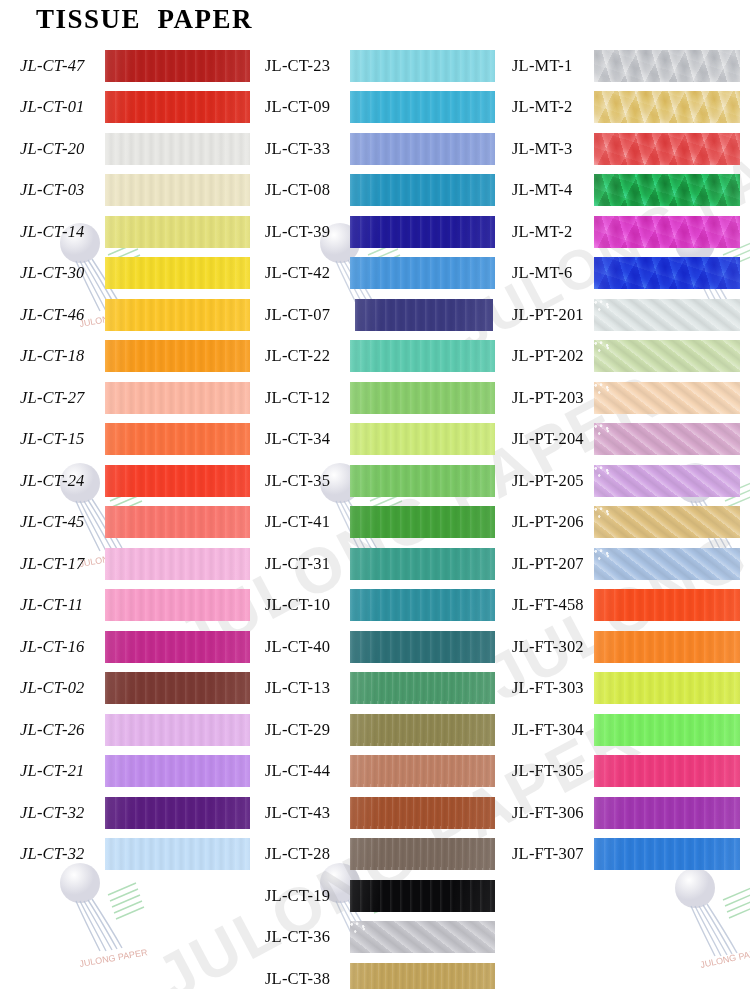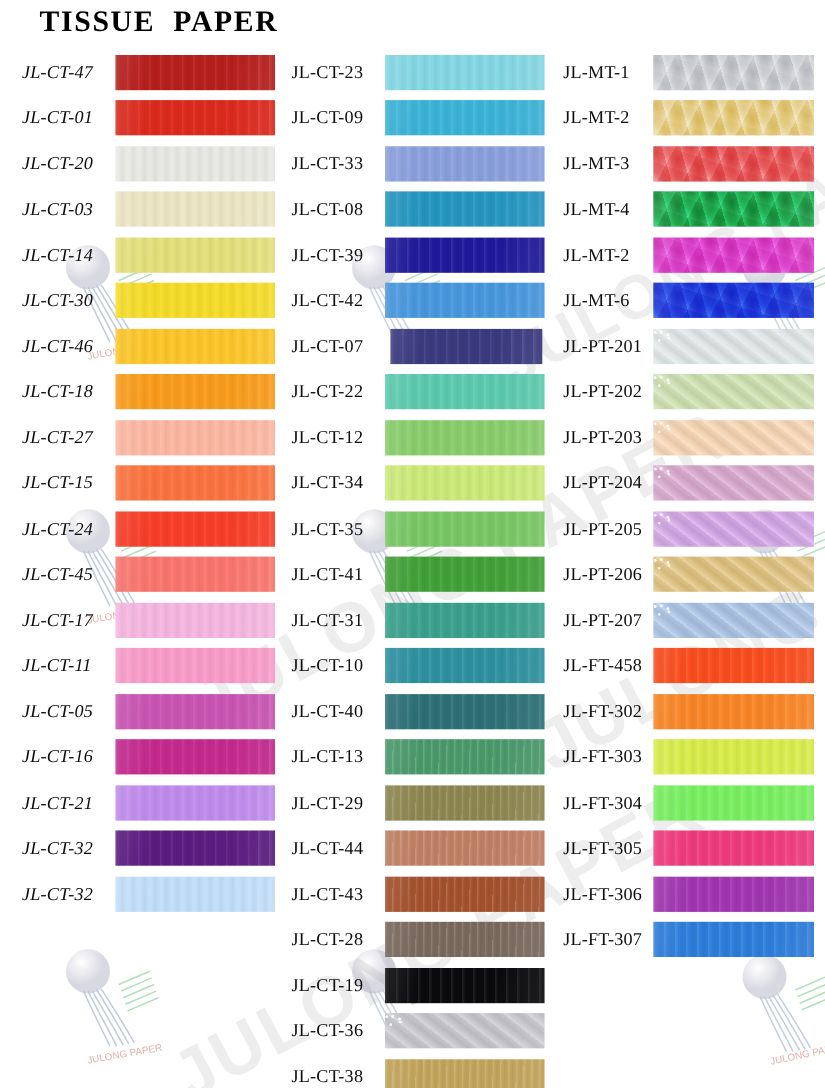--- a/index.html
+++ b/index.html
@@ -327,28 +327,32 @@
     </div>
     <div class="row">
       <div class="row-label">JL-CT-17</div>
       <div class="swatch tex-crepe" style="background-color: rgb(245, 182, 223);"></div>
     </div>
     <div class="row">
       <div class="row-label">JL-CT-11</div>
       <div class="swatch tex-crepe" style="background-color: rgb(248, 156, 200);"></div>
     </div>
     <div class="row">
-      <div class="row-label">JL-CT-05</div>
-      <div class="swatch tex-crepe" style="background-color: rgb(201, 85, 179);"></div>
-    </div>
-    <div class="row">
       <div class="row-label">JL-CT-16</div>
       <div class="swatch tex-crepe" style="background-color: rgb(196, 42, 142);"></div>
     </div>
     <div class="row">
+      <div class="row-label">JL-CT-02</div>
+      <div class="swatch tex-crepe" style="background-color: rgb(123, 58, 52);"></div>
+    </div>
+    <div class="row">
+      <div class="row-label">JL-CT-26</div>
+      <div class="swatch tex-crepe" style="background-color: rgb(228, 180, 236);"></div>
+    </div>
+    <div class="row">
       <div class="row-label">JL-CT-21</div>
       <div class="swatch tex-crepe" style="background-color: rgb(192, 140, 236);"></div>
     </div>
     <div class="row">
       <div class="row-label">JL-CT-32</div>
       <div class="swatch tex-crepe" style="background-color: rgb(91, 29, 128);"></div>
     </div>
     <div class="row">
       <div class="row-label">JL-CT-32</div>
       <div class="swatch tex-crepe" style="background-color: rgb(194, 222, 248);"></div>

